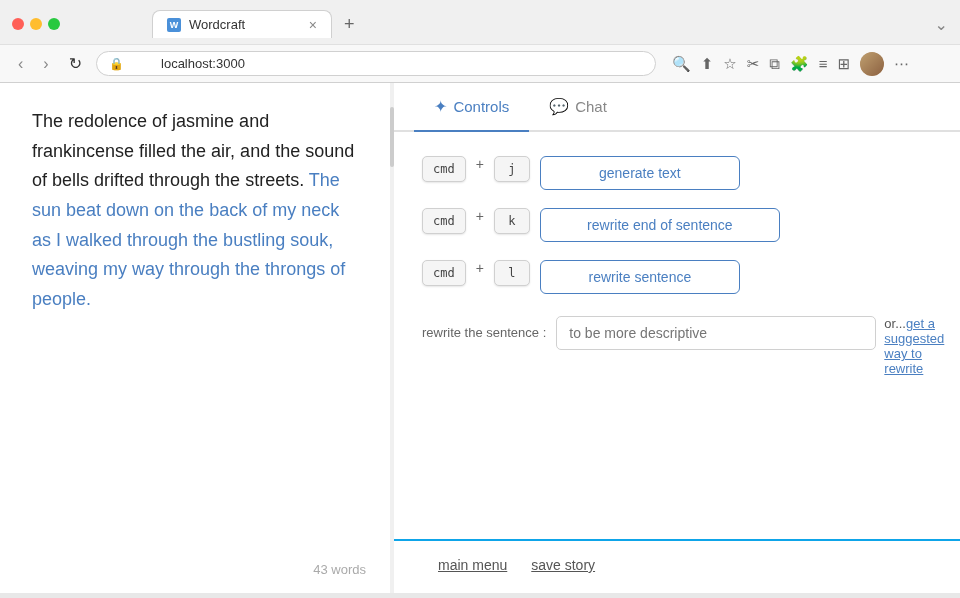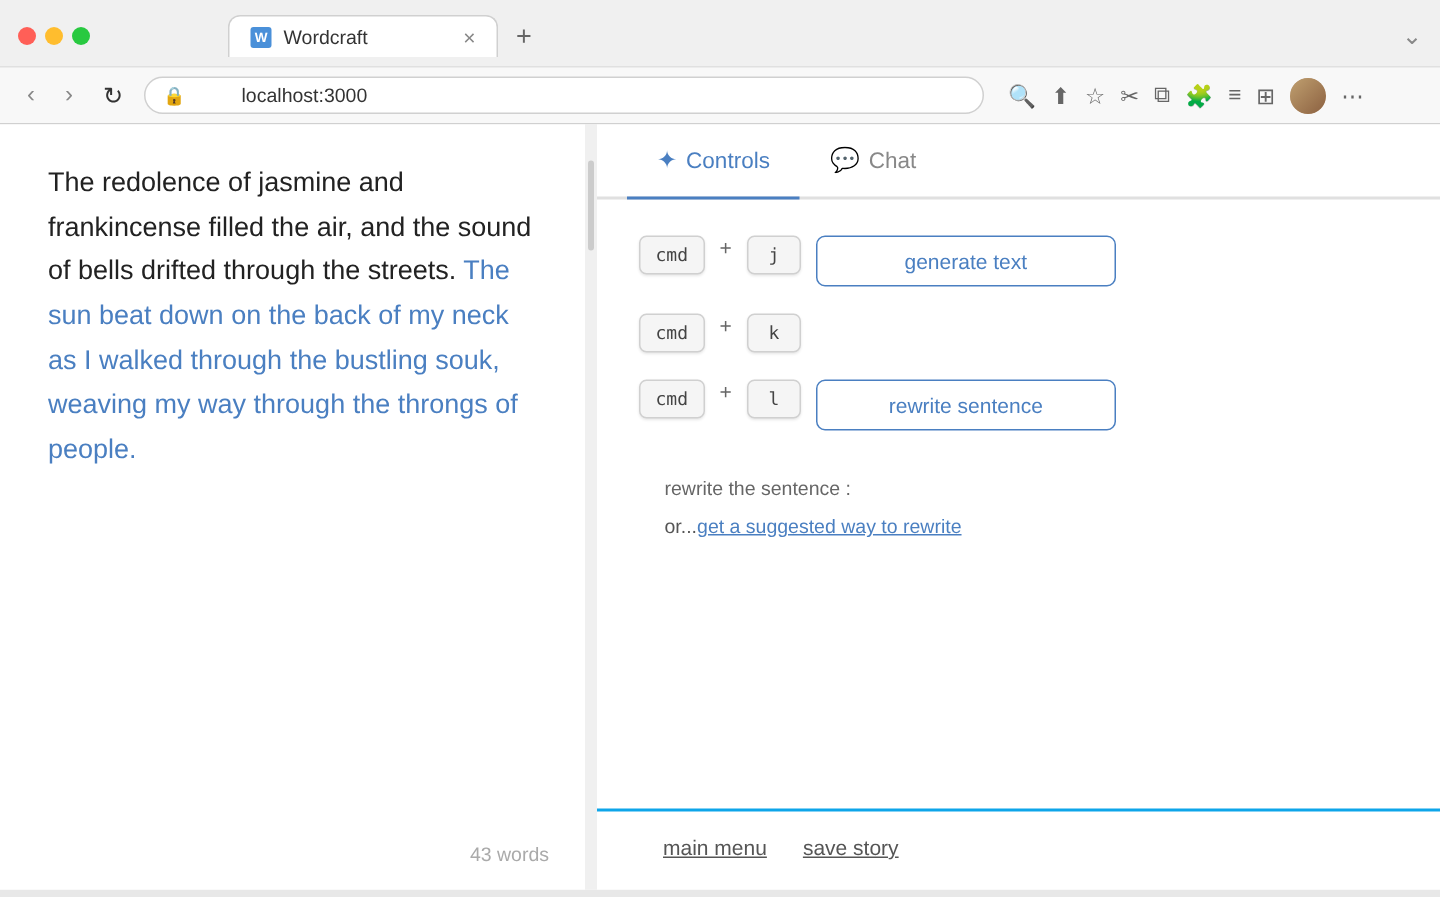--- a/index.html
+++ b/index.html
@@ -295,24 +295,23 @@
       text-align: center;
     }
 
     .shortcut-btn.wide {
       min-width: 240px;
     }
 
     
     .rewrite-section {
       display: flex;
-      flex-direction: column;
+      flex-direction: row;
       gap: 8px;
       margin-top: 4px;
-      margin-left: 17px;
     }
 
     .rewrite-label-row {
       display: flex;
       align-items: flex-start;
       gap: 10px;
     }
 
     .rewrite-label {
       font-size: 13px;
@@ -441,32 +440,34 @@
         <span class="kbd">cmd</span>
         <span class="kbd-plus">+</span>
         <span class="kbd">j</span>
         <button class="shortcut-btn">generate text</button>
       </div>
 
       <div class="shortcut-row">
         <span class="kbd">cmd</span>
         <span class="kbd-plus">+</span>
         <span class="kbd">k</span>
+        <button class="shortcut-btn wide">rewrite end of sentence</button>
       </div>
 
       <div class="shortcut-row">
         <span class="kbd">cmd</span>
         <span class="kbd-plus">+</span>
         <span class="kbd">l</span>
         <button class="shortcut-btn">rewrite sentence</button>
       </div>
 
       <div class="rewrite-section">
         <div class="rewrite-label-row">
           <span class="rewrite-label">rewrite the sentence :</span>
+          <input class="rewrite-input" type="text" value="" placeholder="to be more descriptive" style="">
         </div>
         <div class="rewrite-link-row">
           <span>or...</span><a class="rewrite-link">get a suggested way to rewrite</a>
         </div>
       </div>
 
     </div>
 
     <div class="panel-footer">
       <button class="footer-link">main menu</button>

